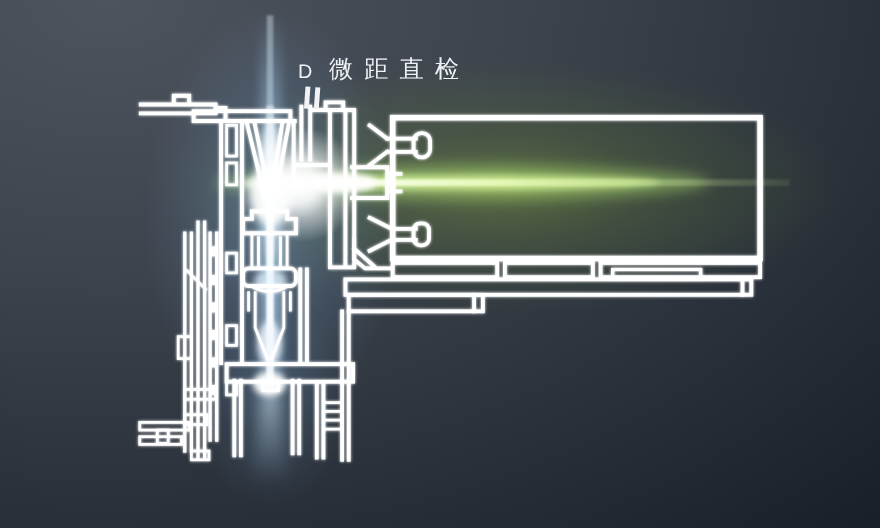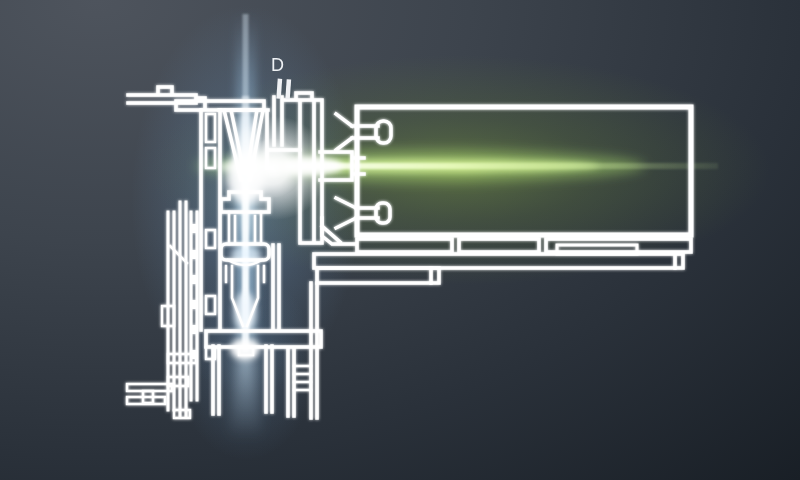--- a/index.html
+++ b/index.html
@@ -219,14 +219,15 @@
     <ellipse cx="246" cy="182" rx="6" ry="55" fill="#e8f3ff" opacity="0.5" filter="url(#b3)"></ellipse>
   </g>
 
   <g fill="#f0f2f5" transform="rotate(4 283 89)">
     <rect x="277" y="79" width="4.5" height="20"></rect>
     <rect x="286" y="79" width="4.5" height="20"></rect>
   </g>
 </svg>
 
 <div class="label-d">D</div>
+<div class="label-title">微 距 直 检</div>
 
 </div>
 
 </body></html>

